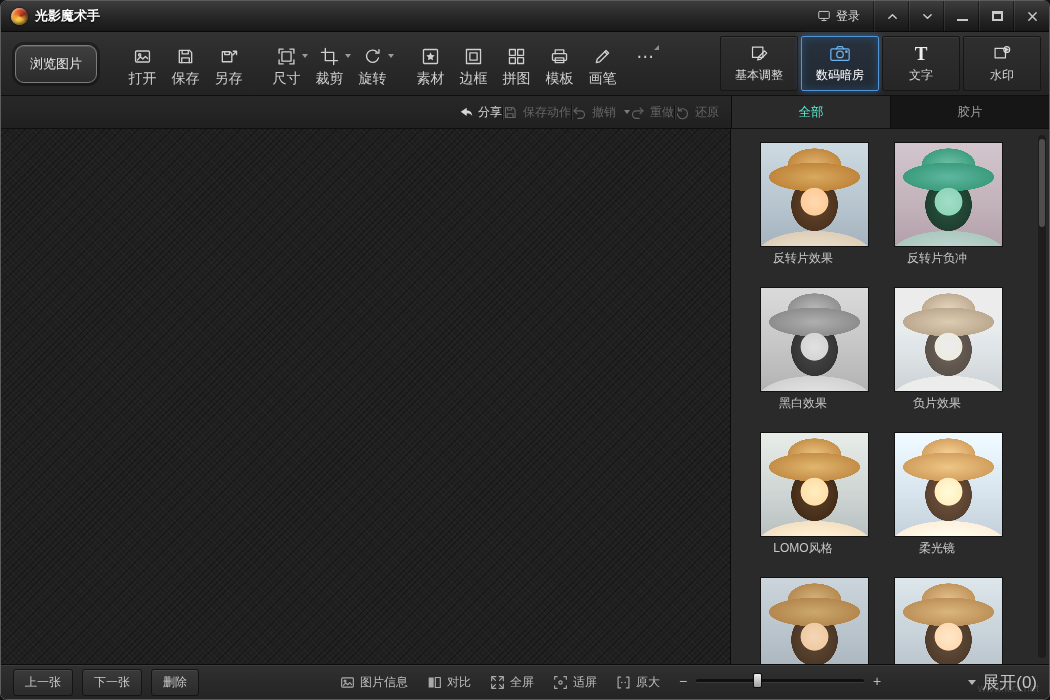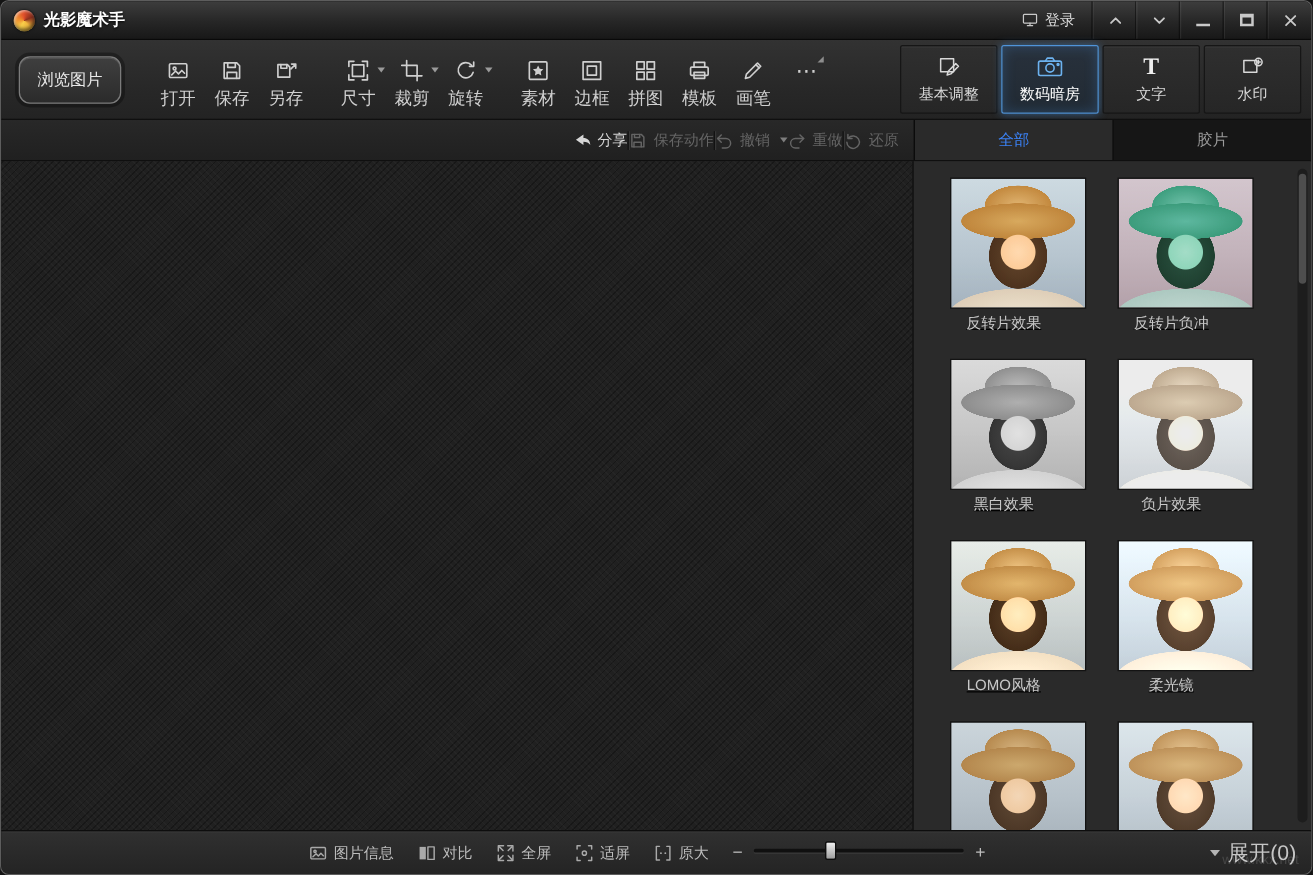--- a/index.html
+++ b/index.html
@@ -61,31 +61,31 @@
   .act { display:flex; align-items:center; gap:5px; font-size:12px; }
   .act svg { width:15px; height:15px; }
   .act.enabled { color:#d6d6d6; }
   .act.disabled { color:#646464; }
   .vsep { width:1px; height:15px; background:#121212; box-shadow:1px 0 0 #363636; }
   .mini-caret { width:0; height:0; border-left:3.5px solid transparent; border-right:3.5px solid transparent; border-top:4px solid #7d7d7d; margin-left:3px; }
 
   .panel-tabs { width:318px; display:flex; background:#161616; border-left:1px solid #0b0b0b; }
   .ptab { flex:1; display:flex; align-items:center; justify-content:center; font-size:12.5px; color:#9b9b9b; border-left:1px solid #0e0e0e; }
   .ptab:first-child { border-left:none; }
-  .ptab.active { background:#2a2a2a; color:#3b82f6;text-align:center; }
+  .ptab.active { background:#2a2a2a; color:#5eead4;text-align:center; }
 
   
   .content { flex:1; display:flex; min-height:0; }
   .canvas { flex:1; border-right:1px solid #0b0b0b; background-color:#202020;
     background-image:
       repeating-linear-gradient(45deg, rgba(255,255,255,.022) 0 1px, transparent 1px 4px),
       repeating-linear-gradient(-45deg, rgba(0,0,0,.28) 0 1px, transparent 1px 4px); }
   .panel { width:318px; background:#2a2a2a; position:relative; overflow:hidden; }
   .effects-grid { display:grid; grid-template-columns:107px 107px; column-gap:27px; row-gap:22px; padding:14px 0 0 30px; }
-  .effect { width:84px;text-decoration:underline; }
+  .effect { width:84px; }
   .thumb { width:107px; height:103px; overflow:hidden; box-shadow:0 0 0 1px rgba(0,0,0,.55); }
   .photo { width:100%; height:100%;
     background:
       radial-gradient(circle at 50% 57%, #f1d6b9 0, #eccaa6 17%, rgba(236,202,166,0) 18%),
       radial-gradient(ellipse 46% 15% at 50% 33%, #c9a873 0, #b08753 92%, rgba(176,135,83,0) 93%),
       radial-gradient(ellipse 27% 17% at 50% 21%, #d2b384 0, #b38a55 92%, rgba(179,138,85,0) 93%),
       radial-gradient(ellipse 36% 42% at 50% 60%, #5f4a38 0, #4a3728 60%, rgba(74,55,40,0) 61%),
       radial-gradient(ellipse 75% 32% at 50% 108%, #e7dfd2 0, #d6cbbb 70%, rgba(214,203,187,0) 71%),
       linear-gradient(180deg, #ccd5da 0%, #b7c1c8 60%, #a6b0b8 100%); }
   .caption { margin-top:5px; height:15px; line-height:15px; text-align:center; font-size:12px; color:#c9c9c9; }
@@ -385,20 +385,25 @@
 
         </div>
       </div>
       <div class="scrollbar">
         <div class="scroll-thumb"></div>
       </div>
     </div>
   </div>
 
   <div class="statusbar">
+    <div class="sb-left">
+      <button class="sb-btn">上一张</button>
+      <button class="sb-btn">下一张</button>
+      <button class="sb-btn">删除</button>
+    </div>
     <div class="sb-center">
       <div class="sb-item">
         <svg viewBox="0 0 18 18">
             <rect x="2" y="3.5" width="14" height="11" rx="1"></rect>
             <circle cx="6" cy="7.2" r="1.1"></circle>
             <path d="M4 12.5l3-3 2.2 2.2 2.5-2.5 2.3 2.3"></path>
           </svg>
         <span>图片信息</span>
       </div>
       <div class="sb-item">

